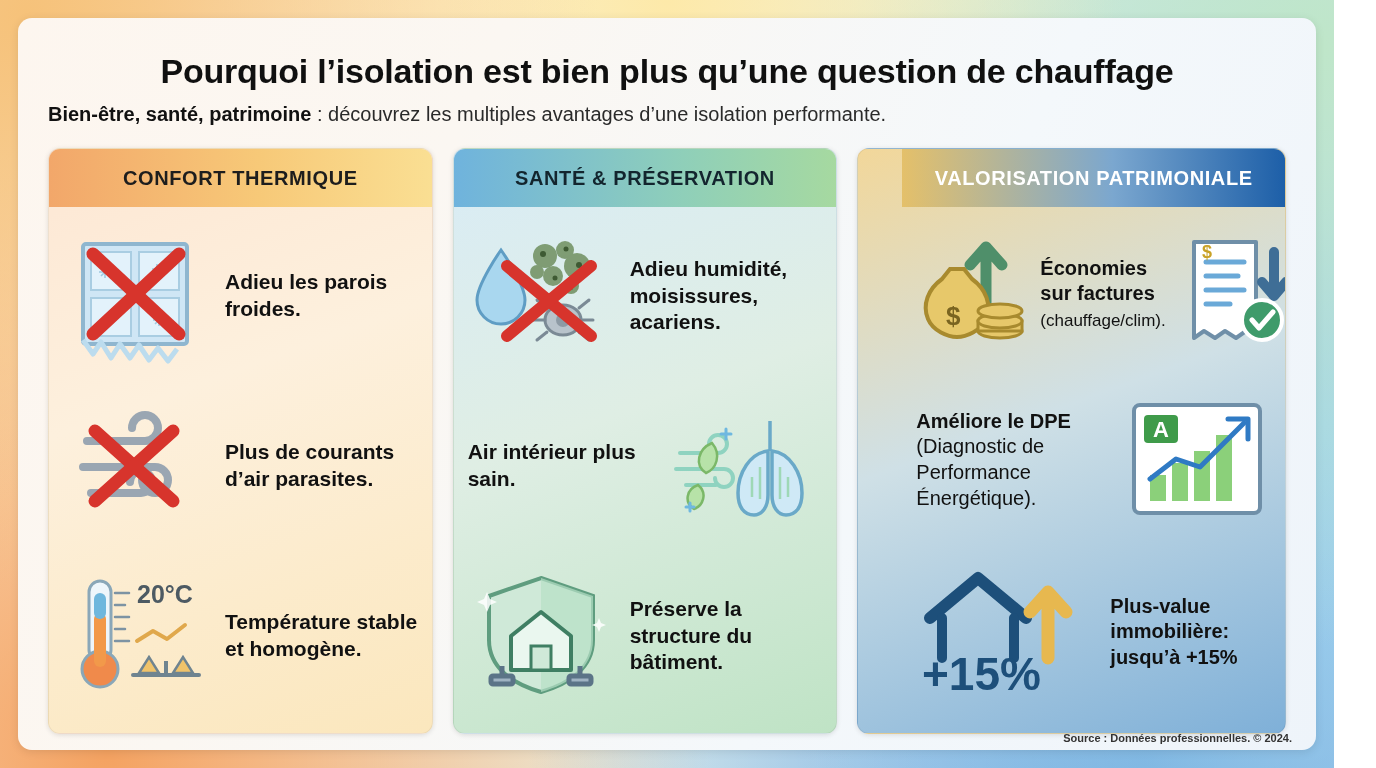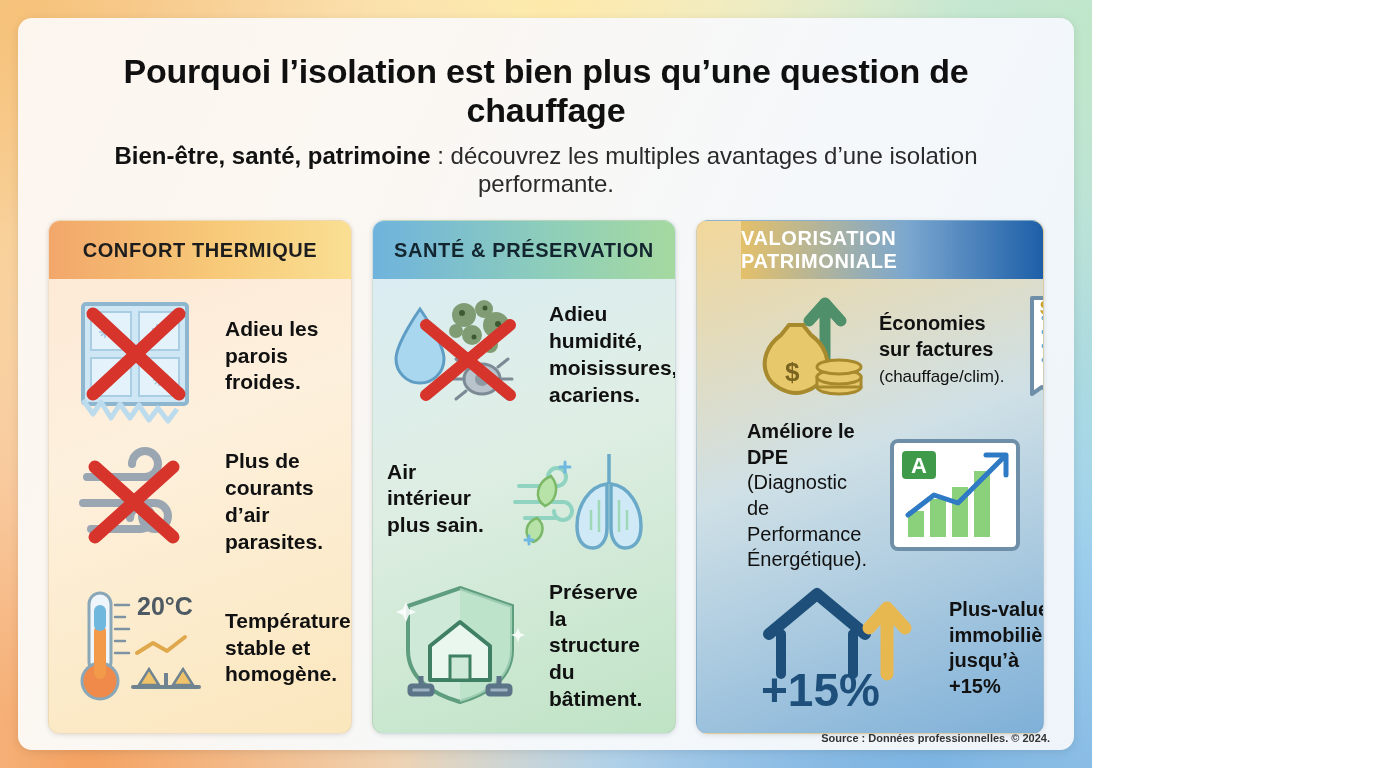--- a/index.html
+++ b/index.html
@@ -9,21 +9,21 @@
   }
   body {
     width: 1376px;
     height: 768px;
     overflow: hidden;
     font-family: "Liberation Sans", sans-serif;
   }
 
   .poster {
     position: relative;
-    width: 1092px;
+    width: 1334px;
     height: 768px;
     box-sizing: border-box;
     background:
       radial-gradient(circle at 2% 2%, #f6c27a 0%, rgba(246,194,122,0) 38%),
       radial-gradient(circle at 50% 0%, #fde9a9 0%, rgba(253,233,169,0) 45%),
       radial-gradient(circle at 99% 6%, #bfe6c9 0%, rgba(191,230,201,0) 40%),
       radial-gradient(circle at 99% 55%, #9fd3ef 0%, rgba(159,211,239,0) 45%),
       radial-gradient(circle at 86% 99%, #6fa8dc 0%, rgba(111,168,220,0) 45%),
       radial-gradient(circle at 8% 98%, #f4a261 0%, rgba(244,162,97,0) 42%),
       linear-gradient(120deg, #f9d9b0 0%, #fdf3e0 25%, #eaf4ea 55%, #cfe6f6 80%, #a8c8ea 100%);
@@ -45,22 +45,21 @@
 
   .title {
     text-align: center;
     font-size: 34px;
     font-weight: bold;
     color: #101010;
     letter-spacing: -0.2px;
     margin-top: 12px;
   }
   .subtitle {
-    text-align: center;
-    font-size: 24px;
+    font-size: 20px;
     color: #2a2a2a;
     margin-top: 12px;
   }
   .subtitle b { font-weight: bold; color: #111; }
 
   .columns {
     display: flex;
     gap: 20px;
     margin-top: 22px;
     flex: 1;

